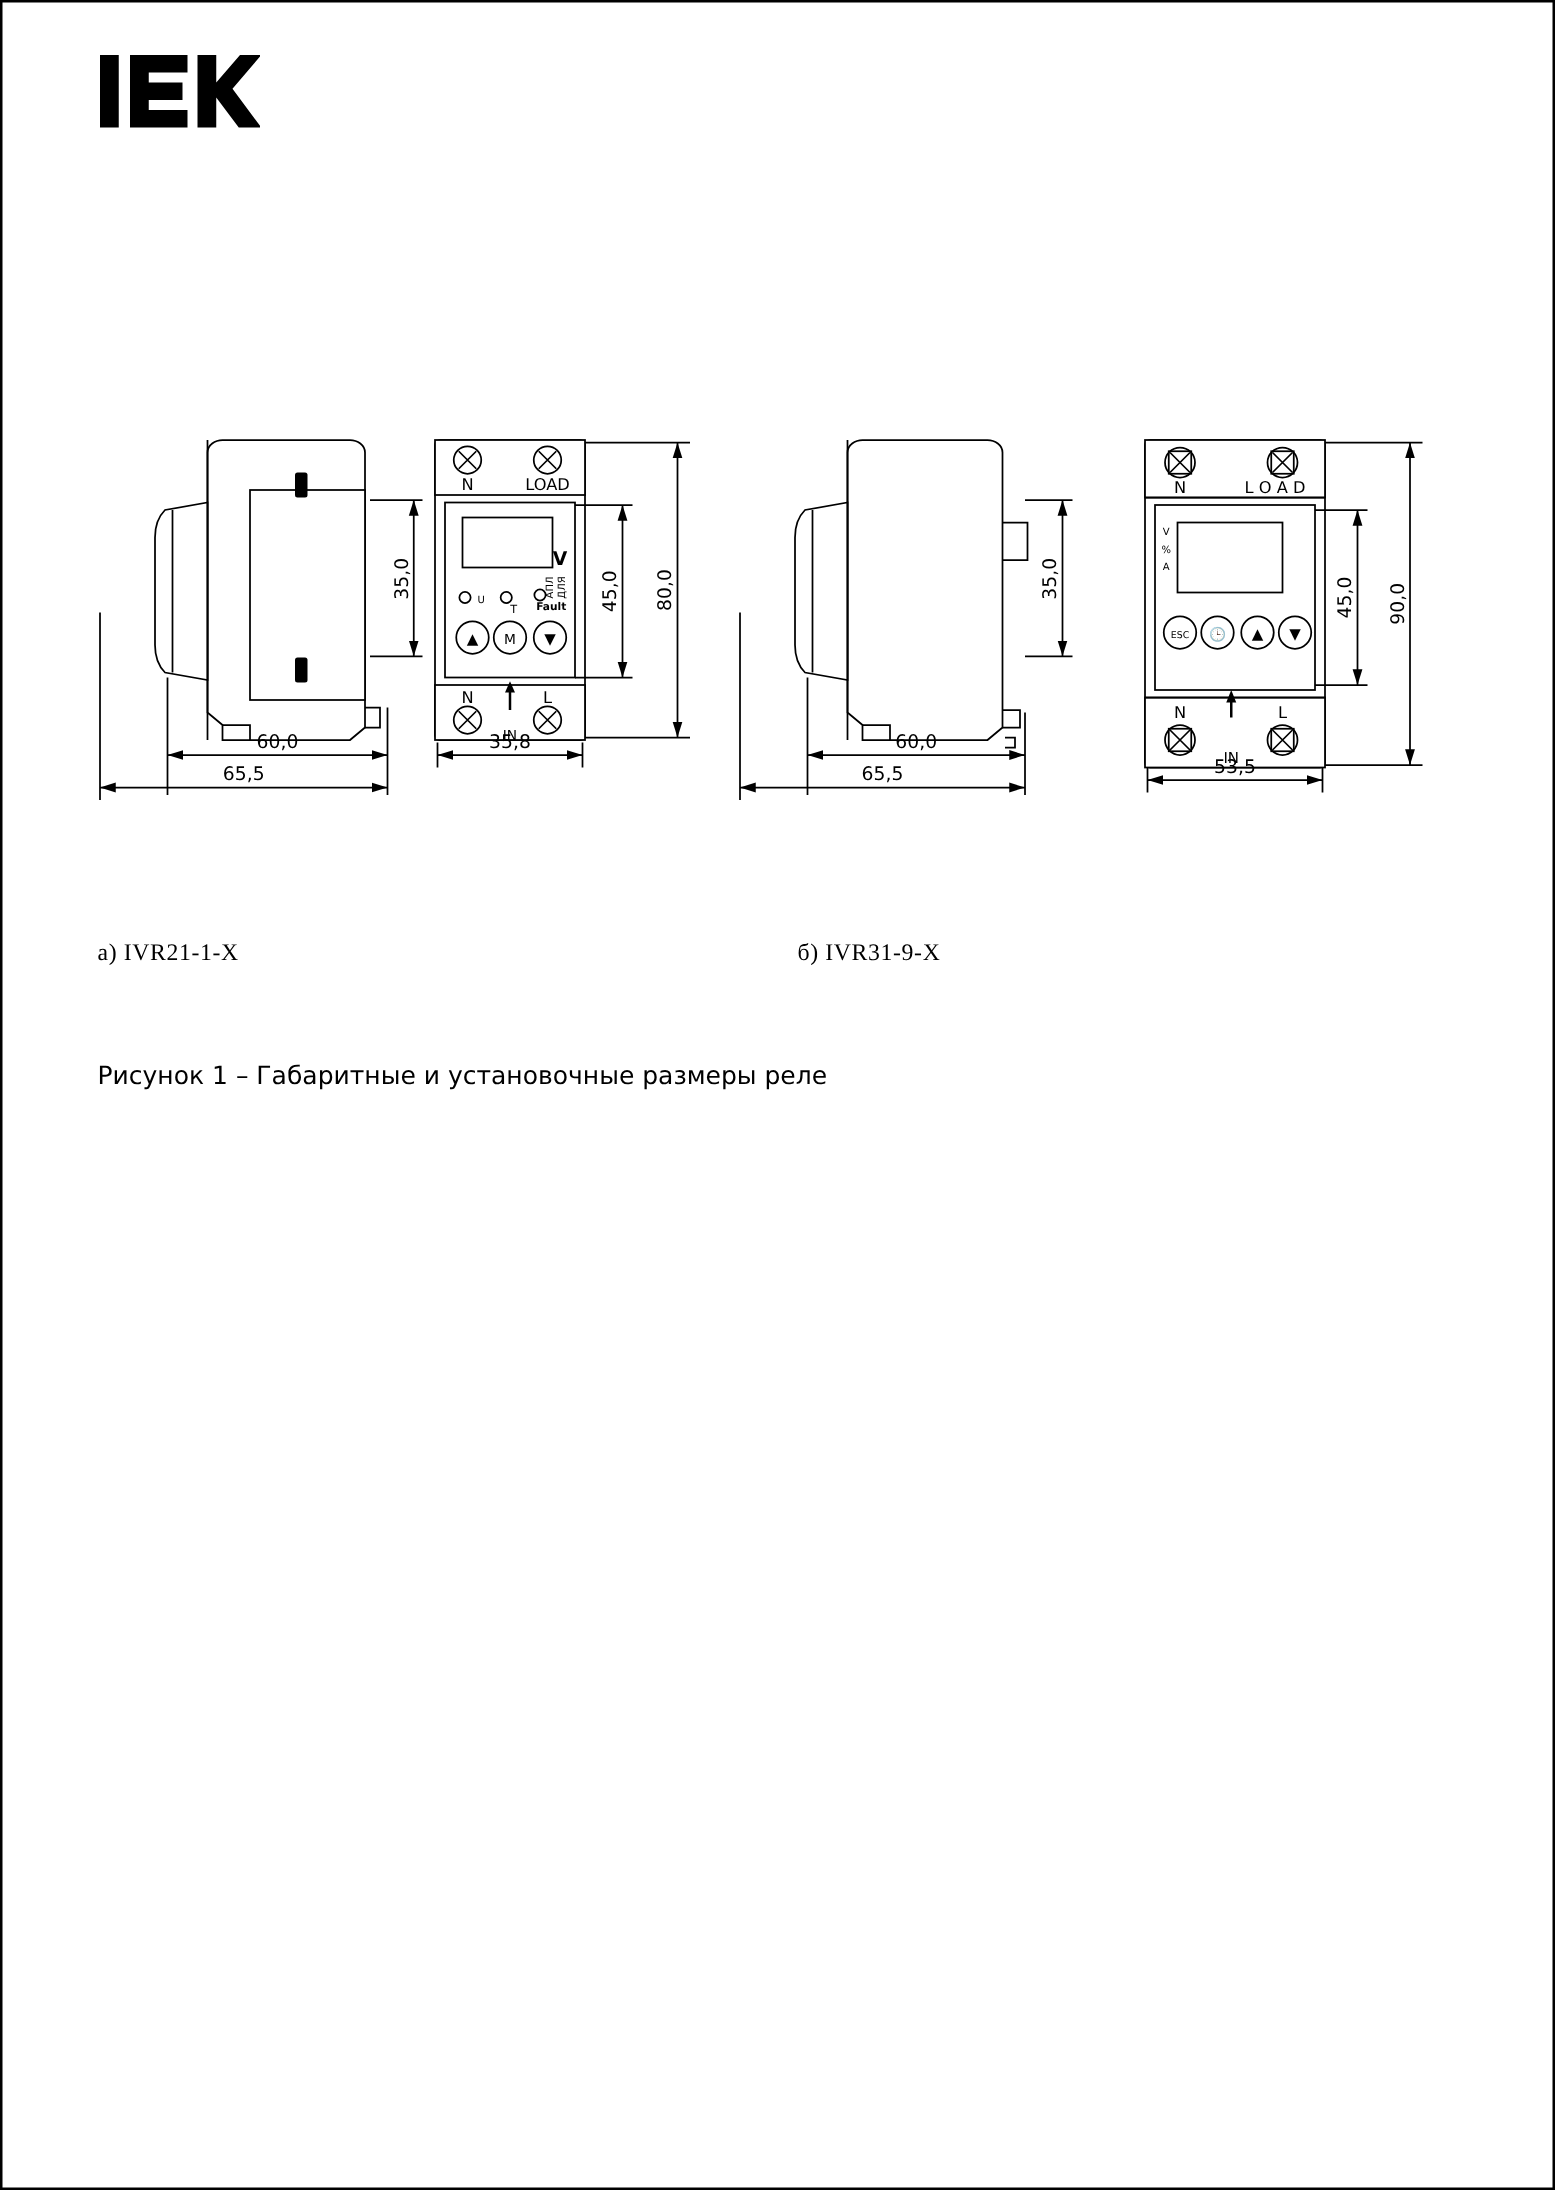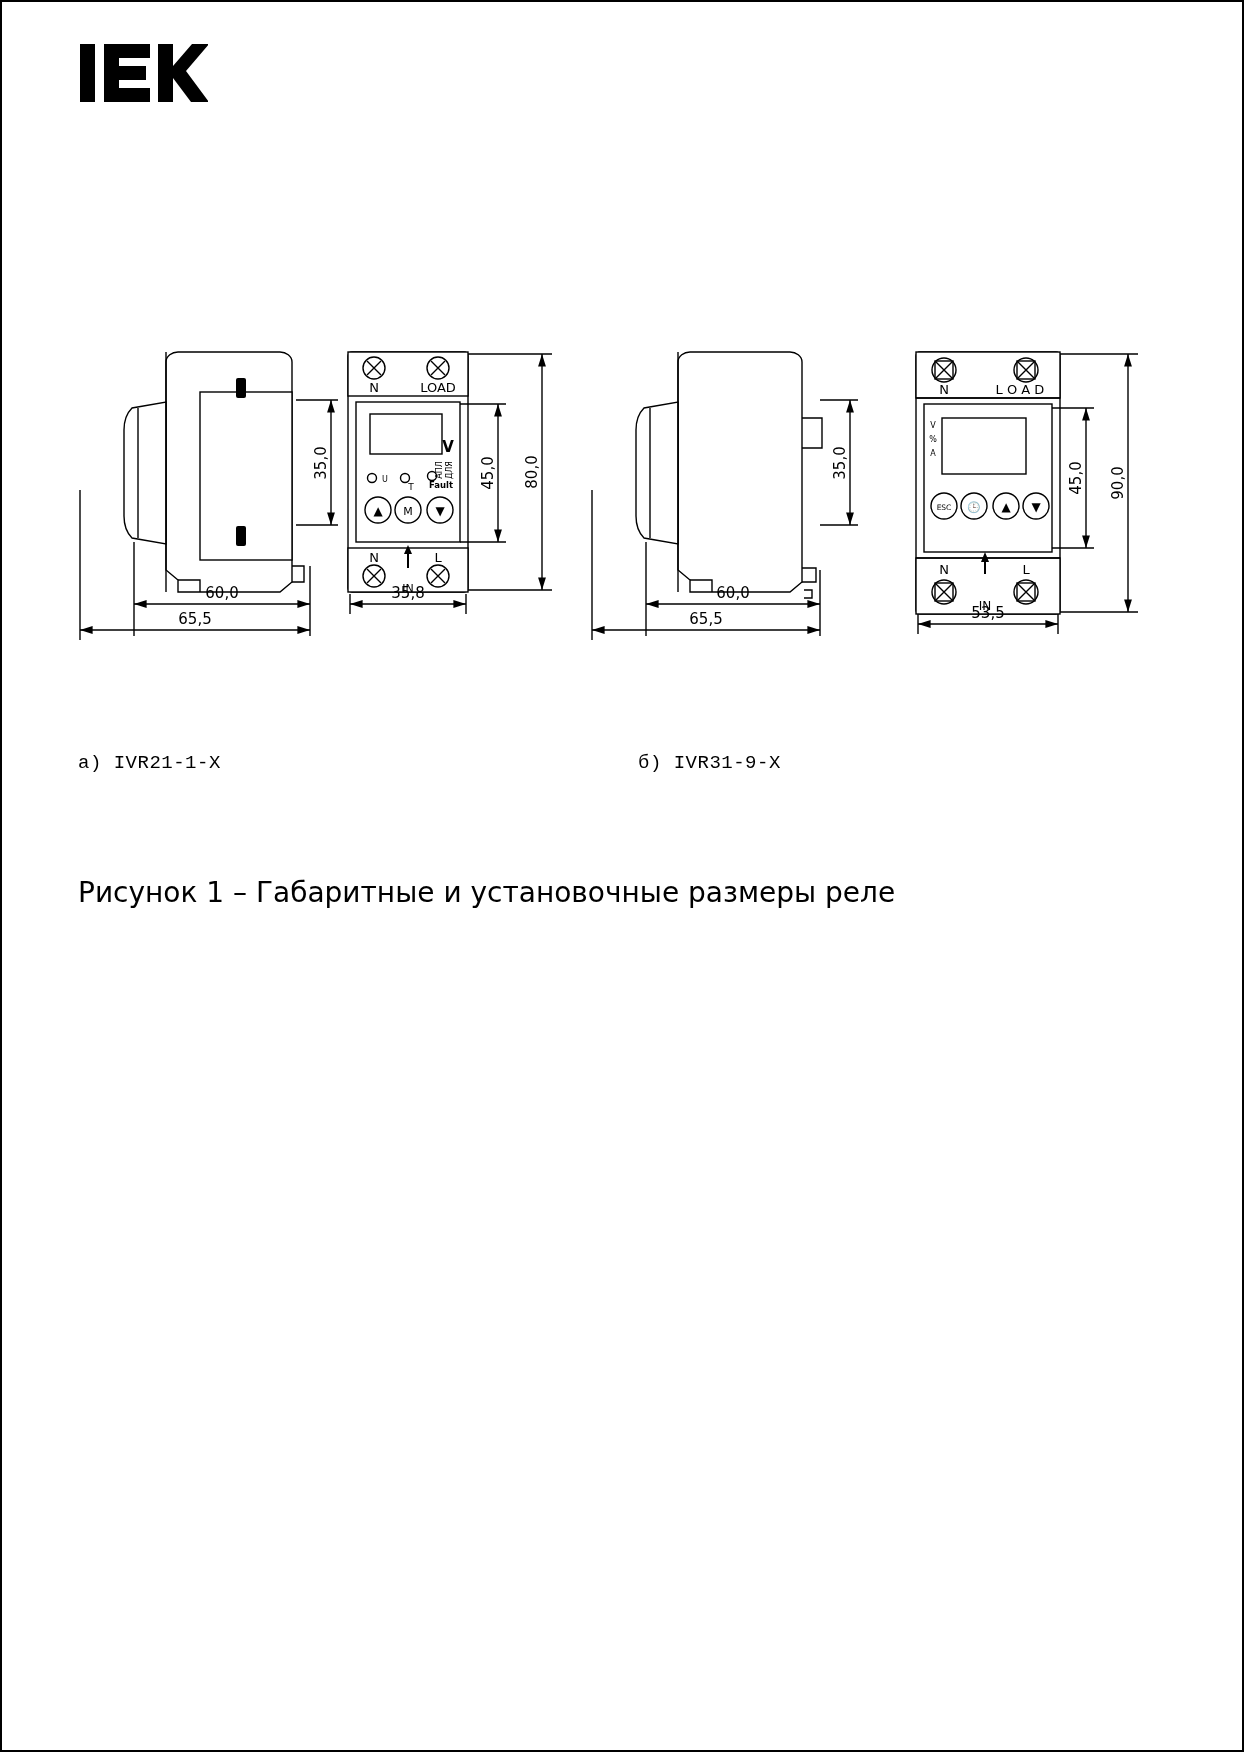--- a/index.html
+++ b/index.html
@@ -40,31 +40,31 @@
     top: 330px;
     width: 1130px;
     height: 330px;
   }
   .drawing svg { display: block; }
 
   
   .cap {
     position: absolute;
     font-size: 19px;
-    font-family: Liberation Mono, monospace;
+    font-family: Liberation Serif, serif;
     letter-spacing: 0.5px;
     white-space: nowrap;
   }
   #cap-a { left: 78px; top: 752px; }
   #cap-b { left: 638px; top: 752px; }
   #fig-caption {
     position: absolute;
     left: 78px;
-    top: 876px;
-    font-size: 28px;
+    top: 848px;
+    font-size: 20px;
     white-space: nowrap;
   }
 </style>
 </head>
 <body>
 
 <div class="page-border"></div>
 
 <div class="logo">
   <svg width="130" height="70" viewBox="0 0 130 70" xmlns="http://www.w3.org/2000/svg">

